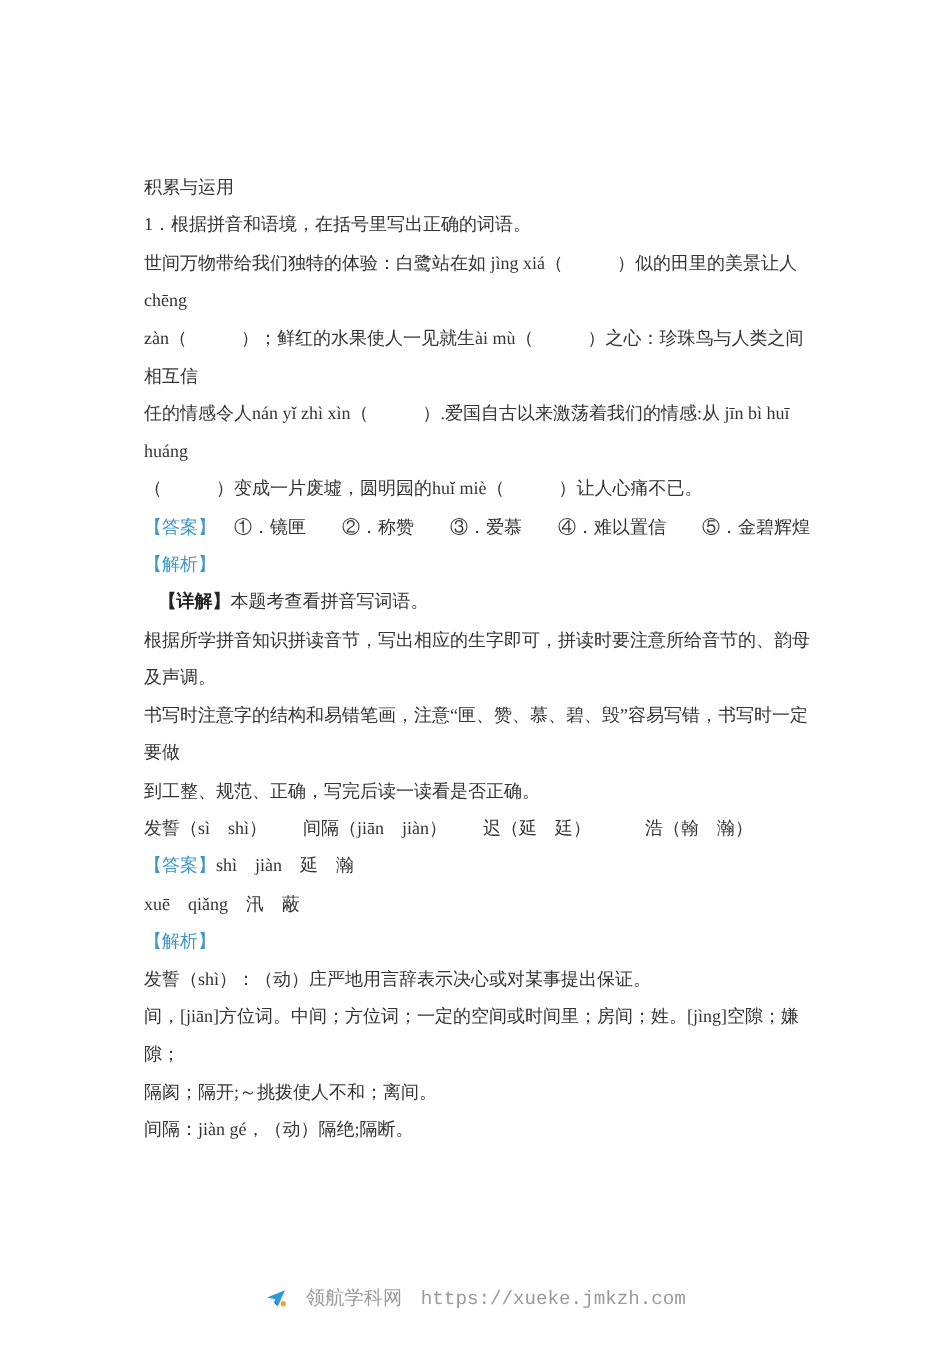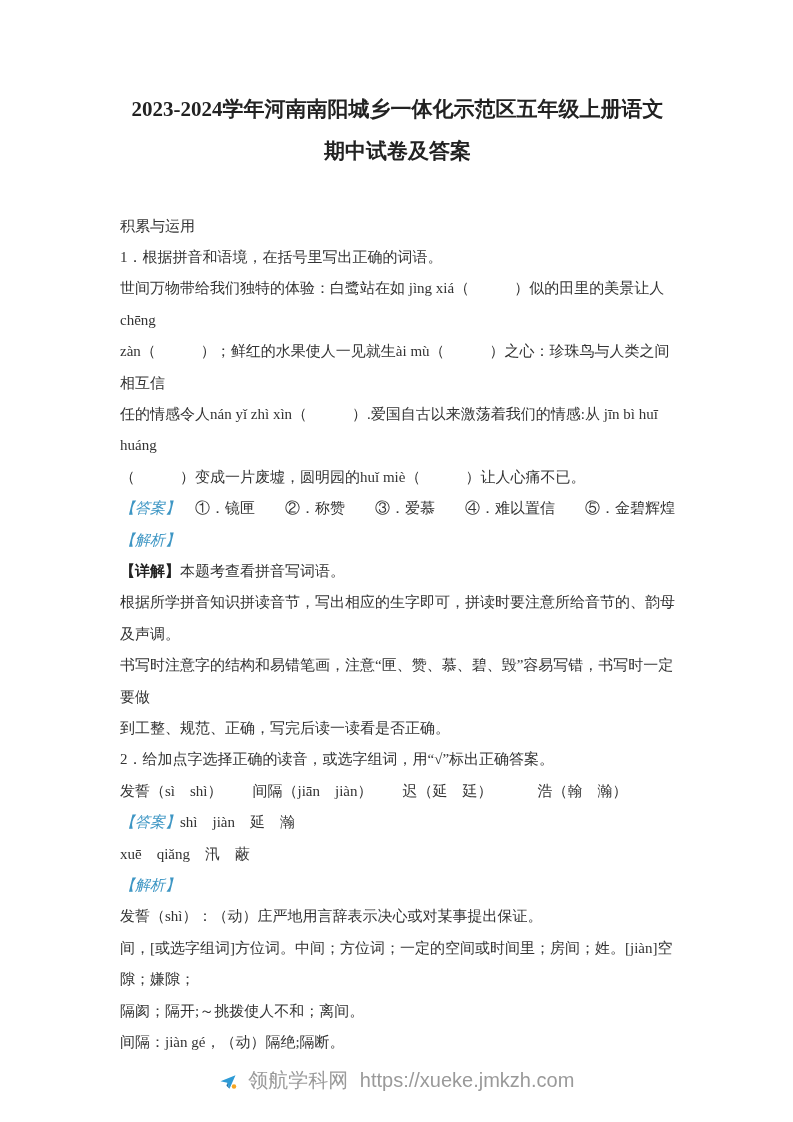--- a/index.html
+++ b/index.html
@@ -7,68 +7,63 @@
     width:793px;height:1122px;background:#ffffff;position:relative;
     font-family:"Liberation Serif","DejaVu Serif",serif;
     color:#333333;overflow:hidden;
   }
   .content{padding:96px 118px 0 120px;}
   .title{text-align:center;font-weight:bold;color:#222222;font-size:21px;line-height:1.25;}
   .title .t-line{margin:0 0 16px 0;}
   .doc-body{margin-top:46px;font-size:15px;}
   .line{margin:0;line-height:31.4px;white-space:pre-wrap;}
   .heading{font-weight:normal;}
-  .marker-blue{color:#3E96C4;font-style:italic;}
-  .marker-bold{font-weight:bold;color:#222222;}
+  .marker-blue{color:#3E96C4;}
+  .marker-bold{font-weight:bold;color:#222222;margin-left:12px;}
   .footer{
     position:absolute;left:0;bottom:26px;width:100%;
-    text-align:center;color:#9a9a9a;font-size:20px;
-    font-family:Liberation Sans, sans-serif;
+    text-align:center;color:#9a9a9a;font-size:16px;
+    font-family:Liberation Mono, monospace;
   }
   .footer .logo{display:inline-block;vertical-align:-4px;margin-right:6px;}
   .footer .url{margin-left:6px;}
 </style>
 </head>
 <body>
 
 <div class="page">
   <div class="content">
 
-    <div class="title">
-      <p class="t-line">2023-2024学年河南南阳城乡一体化示范区五年级上册语文</p>
-      <p class="t-line">期中试卷及答案</p>
-    </div>
 
     <div class="doc-body">
       <p class="line heading">积累与运用</p>
       <p class="line">1．根据拼音和语境，在括号里写出正确的词语。</p>
       <p class="line">世间万物带给我们独特的体验：白鹭站在如 jìng xiá（　　　）似的田里的美景让人 chēng</p>
       <p class="line">zàn（　　　）；鲜红的水果使人一见就生ài mù（　　　）之心：珍珠鸟与人类之间相互信</p>
       <p class="line">任的情感令人nán yǐ zhì xìn（　　　）.爱国自古以来激荡着我们的情感:从 jīn bì huī huáng</p>
       <p class="line">（　　　）变成一片废墟，圆明园的huǐ miè（　　　）让人心痛不已。</p>
 
       <p class="line"><span class="marker-blue">【答案】</span><span>　①．镜匣　　②．称赞　　③．爱慕　　④．难以置信　　⑤．金碧辉煌</span></p>
 
       <p class="line"><span class="marker-blue">【解析】</span></p>
 
       <p class="line"><span class="marker-bold">【详解】</span><span>本题考查看拼音写词语。</span></p>
       <p class="line">根据所学拼音知识拼读音节，写出相应的生字即可，拼读时要注意所给音节的、韵母及声调。</p>
       <p class="line">书写时注意字的结构和易错笔画，注意“匣、赞、慕、碧、毁”容易写错，书写时一定要做</p>
       <p class="line">到工整、规范、正确，写完后读一读看是否正确。</p>
 
-      <p class="line">2．给加点字选择正确的读音，或选字组词，用“√”标出正确答案。</p>
       <p class="line">发誓（sì　shì）　　间隔（jiān　jiàn）　　迟（延　廷）　　　浩（翰　瀚）</p>
 
       <p class="line"><span class="marker-blue">【答案】</span><span>shì　jiàn　延　瀚</span></p>
       <p class="line">xuē　qiǎng　汛　蔽</p>
 
       <p class="line"><span class="marker-blue">【解析】</span></p>
 
       <p class="line">发誓（shì）：（动）庄严地用言辞表示决心或对某事提出保证。</p>
-      <p class="line">间，[或选字组词]方位词。中间；方位词；一定的空间或时间里；房间；姓。[jiàn]空隙；嫌隙；</p>
+      <p class="line">间，[jiān]方位词。中间；方位词；一定的空间或时间里；房间；姓。[jìng]空隙；嫌隙；</p>
       <p class="line">隔阂；隔开;～挑拨使人不和；离间。</p>
       <p class="line">间隔：jiàn gé，（动）隔绝;隔断。</p>
 
     </div>
   </div>
 
   <div class="footer">
     <span class="logo">
       <svg width="18" height="18" viewBox="0 0 24 24">
         <polygon points="2,11 22,3 14,21 11,13" fill="#2E9BD6"></polygon>

